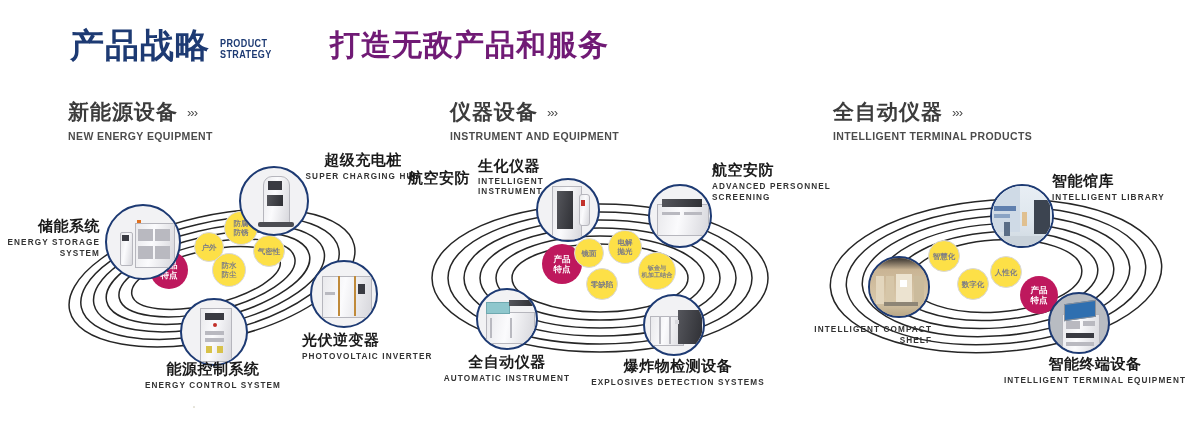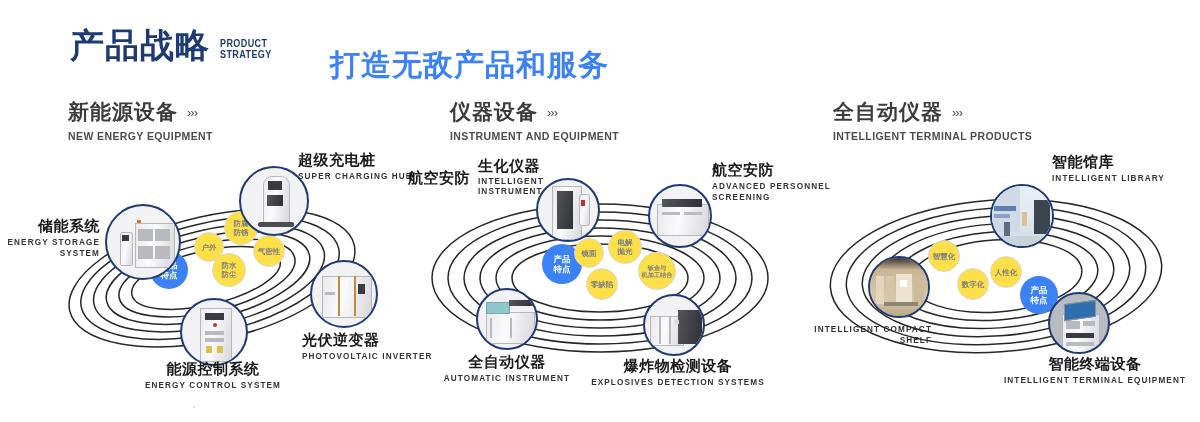--- a/index.html
+++ b/index.html
@@ -16,22 +16,22 @@
     font-size:34px;font-weight:bold;color:#1d3a73;letter-spacing:1px;
     line-height:1;font-family:"DejaVu Sans",sans-serif;
   }
   .brand-en{
     margin-left:10px;margin-bottom:2px;color:#1d3a73;
     font-size:11px;font-weight:bold;line-height:11px;letter-spacing:.5px;
     font-family:"Liberation Sans",sans-serif;
   }
   .brand-en div{display:block;transform:scaleX(.82);transform-origin:left center;}
   .headline{
-    position:absolute;left:330px;top:48px;
-    font-size:30px;font-weight:bold;color:#3b82f6;letter-spacing:1px;
+    position:absolute;left:330px;top:28px;
+    font-size:30px;font-weight:bold;color:#701a75;letter-spacing:1px;
     font-family:"DejaVu Sans",sans-serif;line-height:1.1;
   }
 
   
   .sect{position:absolute;}
   .sect .row{display:flex;align-items:center;margin-top:8px;}
   .sect .cn{
     font-size:21px;font-weight:bold;color:#3c3c3c;letter-spacing:1px;
     font-family:"DejaVu Sans",sans-serif;line-height:1;
   }
@@ -53,21 +53,21 @@
   .node .art{position:absolute;left:0;top:0;width:100%;height:100%;}
 
   .feat{
     position:absolute;border-radius:50%;background:#fde047;
     border:1px solid #d8d8dd;box-sizing:border-box;
     display:flex;align-items:center;justify-content:center;text-align:center;
     color:#7d7d85;font-size:7.5px;line-height:9px;font-weight:bold;
     font-family:"DejaVu Sans",sans-serif;
   }
   .core{
-    position:absolute;border-radius:50%;background:#3b82f6;
+    position:absolute;border-radius:50%;background:#be185d;
     display:flex;align-items:center;justify-content:center;text-align:center;
     color:#ffffff;font-size:8.5px;line-height:10px;font-weight:bold;
     font-family:"DejaVu Sans",sans-serif;
   }
 
   .lbl{position:absolute;font-family:"DejaVu Sans",sans-serif;}
   .lbl .cn{font-size:15px;font-weight:bold;color:#1a1a1a;line-height:17px;letter-spacing:.5px;}
   .lbl .en{
     font-size:8.2px;font-weight:bold;color:#333;letter-spacing:1.1px;line-height:11px;
     margin-top:2px;font-family:"Liberation Sans",sans-serif;
@@ -169,21 +169,21 @@
     </div>
 
     <div class="node" style="left:239px;top:16px;width:70px;height:70px;">
       <div class="art">
         <div class="dev" style="left:22px;top:8px;width:25px;height:47px;border-radius:9px 9px 2px 2px;"></div>
         <div class="scr" style="left:27px;top:13px;width:14px;height:9px;"></div>
         <div class="devdark" style="left:26px;top:27px;width:16px;height:11px;"></div>
         <div style="position:absolute;left:17px;top:54px;width:36px;height:5px;background:#4c4d53;border-radius:2px;"></div>
       </div>
     </div>
-    <div class="lbl" style="left:298px;top:2px;width:130px;">
+    <div class="lbl" style="left:298px;top:2px;width:130px;text-align:center;">
       <div class="cn">超级充电桩</div>
       <div class="en">SUPER CHARGING HUB</div>
     </div>
 
     <div class="node" style="left:310px;top:110px;width:68px;height:68px;">
       <div class="art">
         <div class="dev" style="left:10px;top:14px;width:48px;height:40px;"></div>
         <div style="position:absolute;left:26px;top:14px;width:1.5px;height:40px;background:#c08a3a;"></div>
         <div style="position:absolute;left:42px;top:14px;width:1.5px;height:40px;background:#c08a3a;"></div>
         <div class="scr" style="left:46px;top:22px;width:7px;height:10px;"></div>
@@ -333,21 +333,21 @@
         <div class="photo" style="background:linear-gradient(180deg,#e8eef4 0%,#dfe7ee 55%,#cfd8e0 100%);"></div>
         <div style="position:absolute;left:0;top:0;width:28px;height:46px;background:#cfdae6;"></div>
         <div style="position:absolute;left:2px;top:20px;width:22px;height:5px;background:#5f7fae;"></div>
         <div style="position:absolute;left:2px;top:28px;width:16px;height:4px;background:#8aa3c4;"></div>
         <div style="position:absolute;left:42px;top:14px;width:16px;height:34px;background:#3c4450;"></div>
         <div style="position:absolute;left:30px;top:26px;width:5px;height:14px;background:#e0c090;"></div>
         <div style="position:absolute;left:12px;top:36px;width:6px;height:18px;background:#5a6d86;"></div>
         <div style="position:absolute;left:0;top:50px;width:64px;height:14px;background:#c9d2da;"></div>
       </div>
     </div>
-    <div class="lbl" style="left:252px;top:4px;width:140px;">
+    <div class="lbl" style="left:252px;top:23px;width:140px;">
       <div class="cn">智能馆库</div>
       <div class="en">INTELLIGENT LIBRARY</div>
     </div>
 
     <div class="node" style="left:68px;top:106px;width:62px;height:62px;background:#cbb79a;">
       <div class="art">
         <div class="photo" style="background:linear-gradient(180deg,#3a3530 0%,#c9b494 20%,#d8c7a9 72%,#b9a888 100%);"></div>
         <div style="position:absolute;left:6px;top:18px;width:8px;height:28px;background:#e3d6bd;"></div>
         <div style="position:absolute;left:16px;top:18px;width:8px;height:28px;background:#d6c6a8;"></div>
         <div style="position:absolute;left:26px;top:16px;width:16px;height:30px;background:#ece3d0;"></div>

